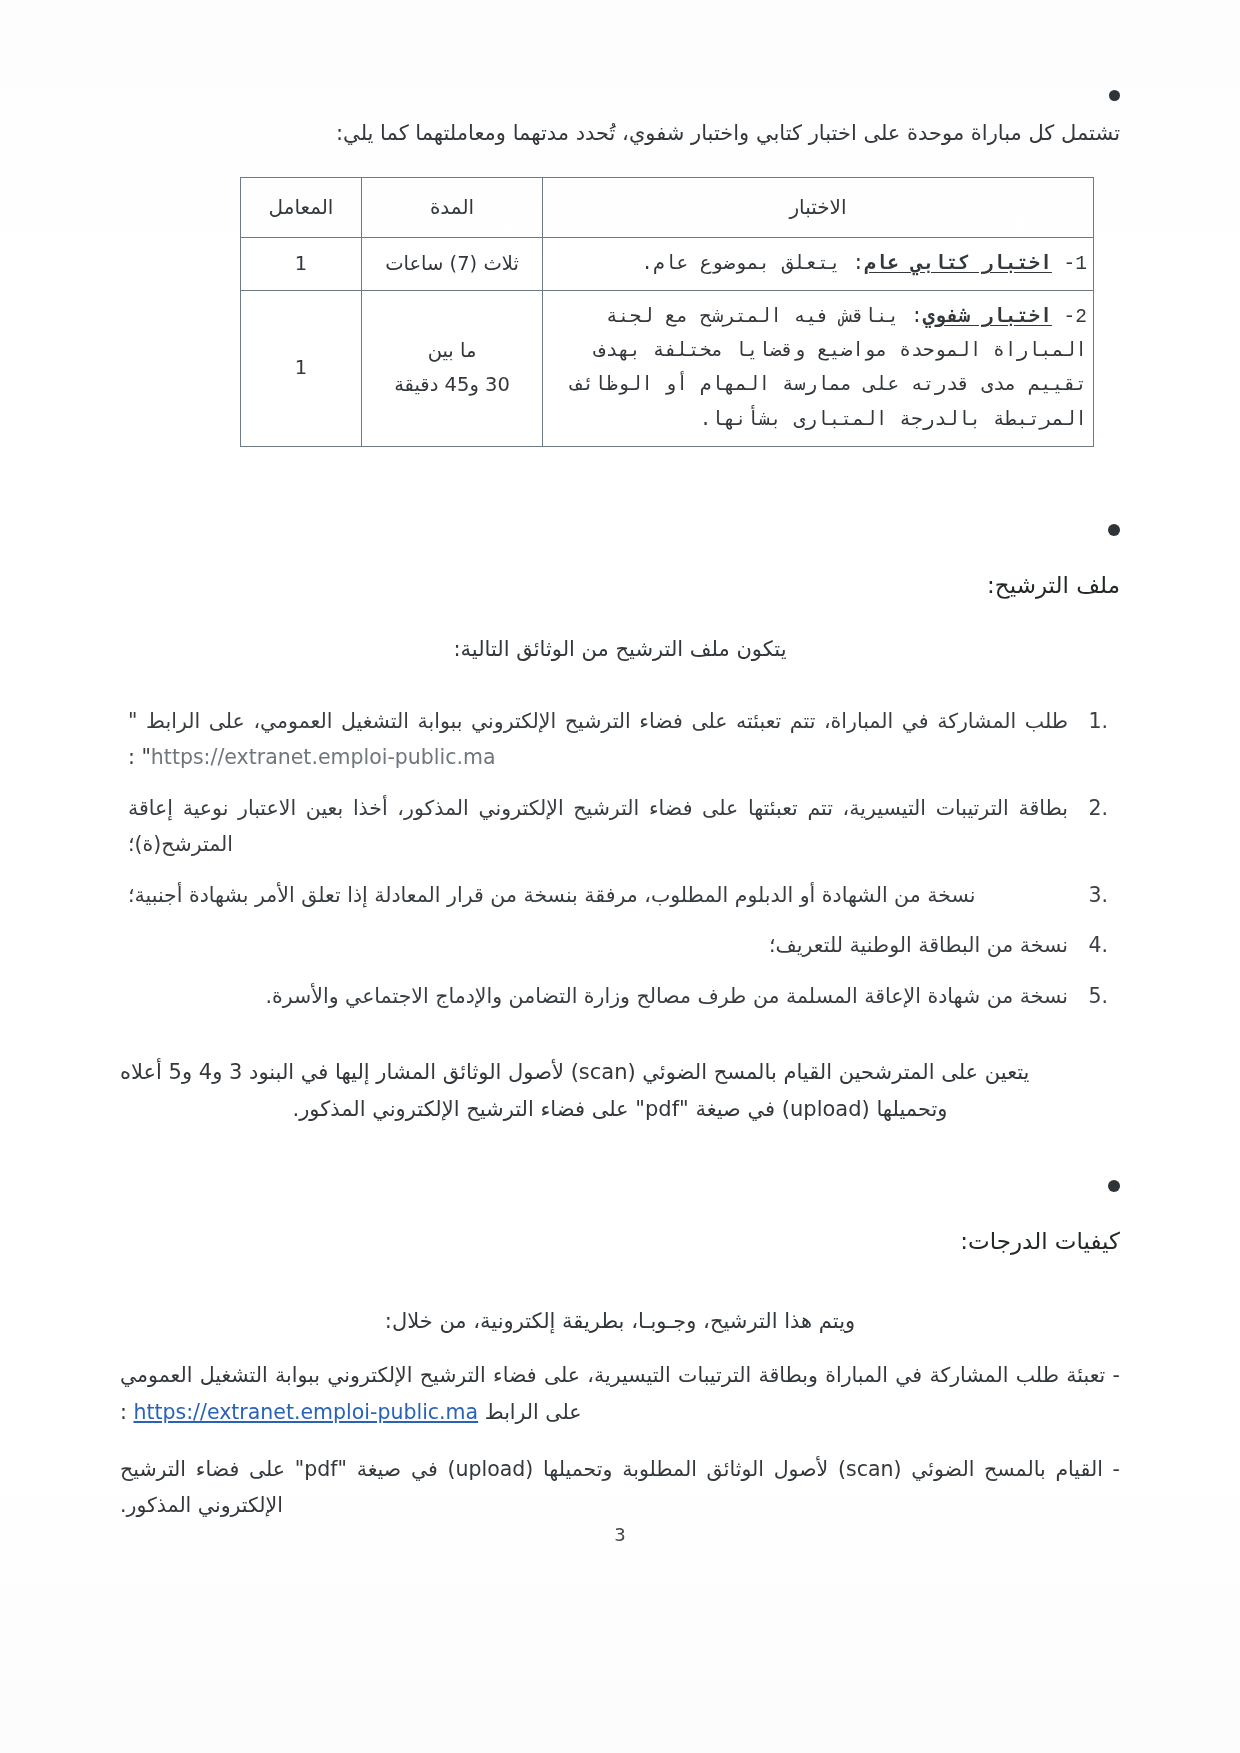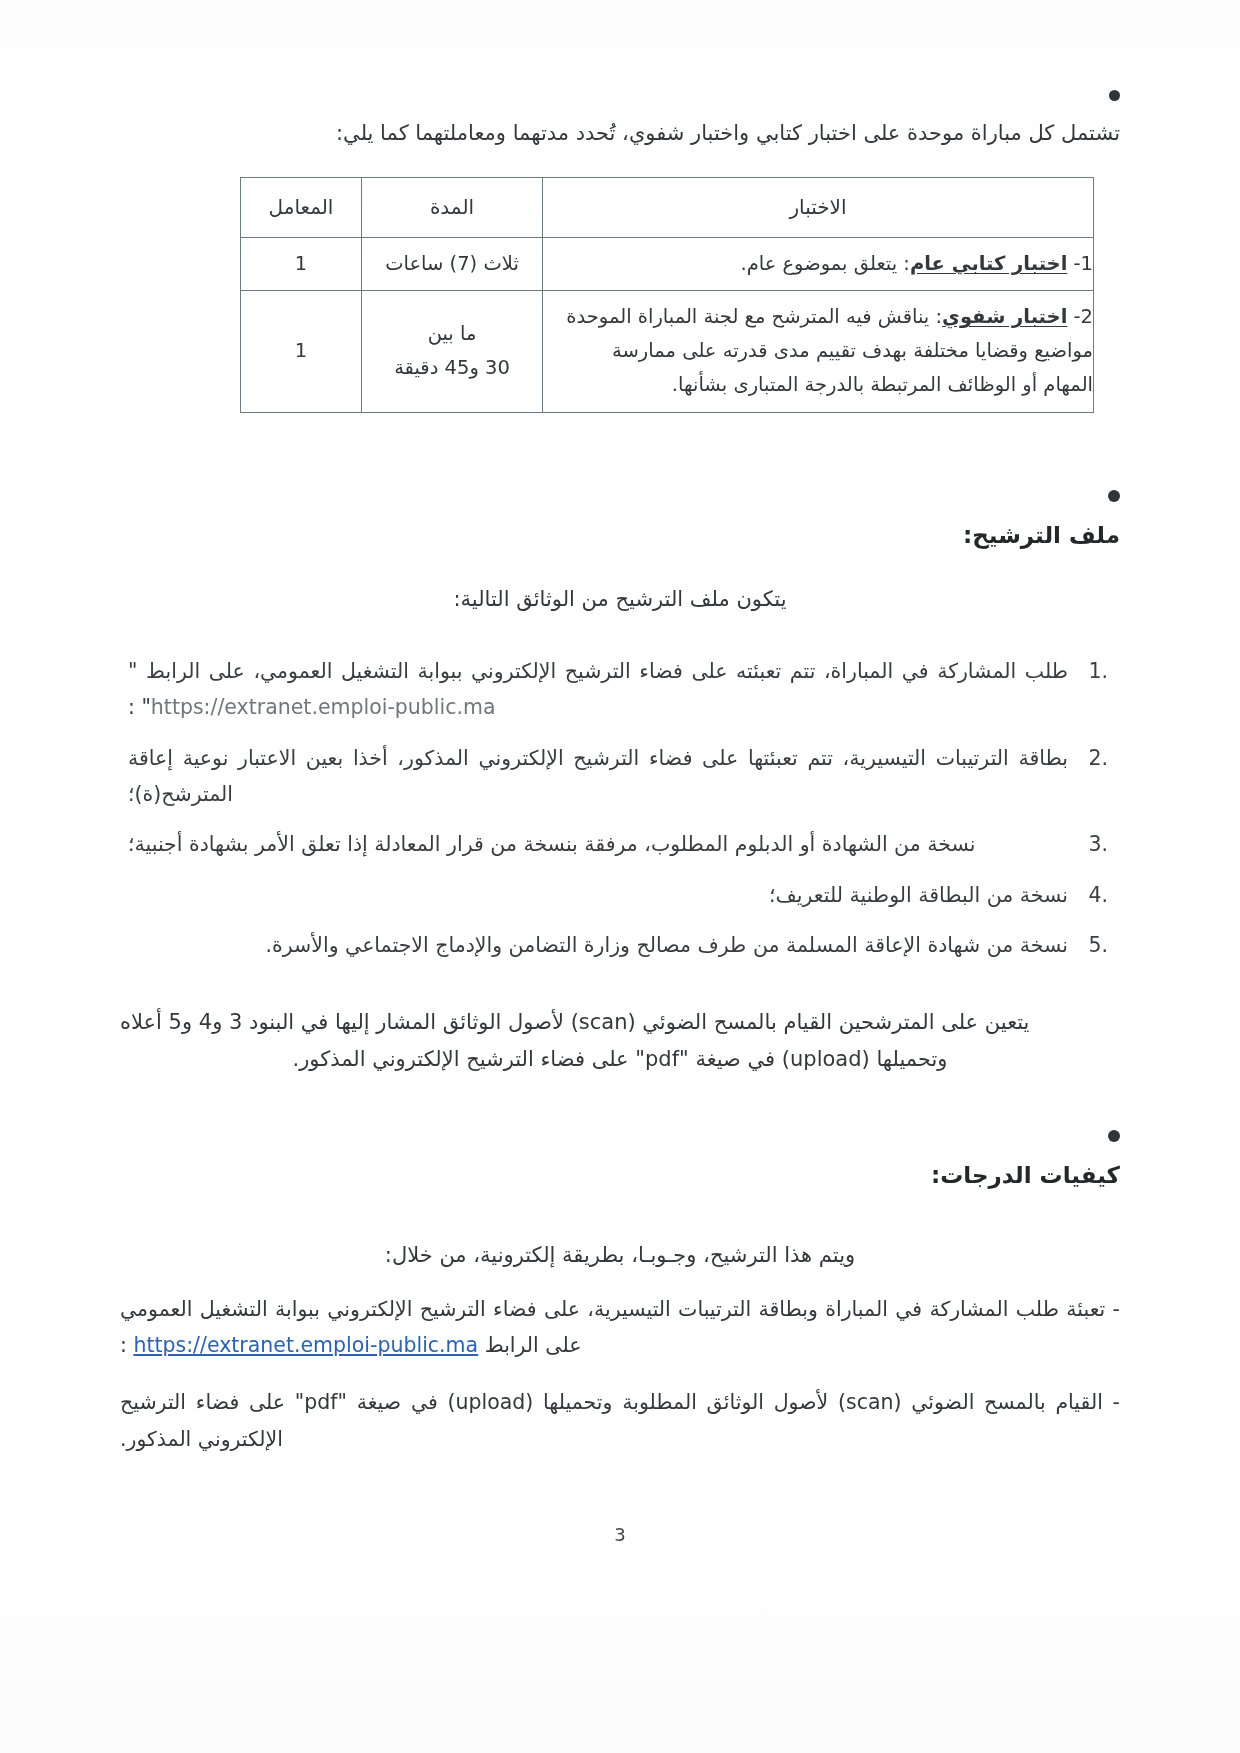--- a/index.html
+++ b/index.html
@@ -51,23 +51,24 @@
     margin-top: 12px;
   }
   .bullet-text {
     flex: 1 1 auto;
     font-size: 21px;
     line-height: 1.72;
     color: #33383c;
     letter-spacing: 0.1px;
   }
   .bullet-heading .bullet-text {
-    font-weight: bold;
+    font-weight: normal;
     font-size: 23px;
     color: #232829;
+    margin-top: 16px;
   }
   .bullet-heading .bullet-dot {
     width: 12px;
     height: 12px;
     margin-top: 13px;
   }
 
   
   .exam-table {
     border-collapse: collapse;
@@ -87,21 +88,21 @@
   }
   .exam-table th {
     font-weight: normal;
     text-align: center;
     padding: 12px 10px;
     font-size: 20px;
   }
   .col-exam  { width: 530px; text-align: right; }
   .col-dur   { width: 160px; text-align: center; }
   .col-coef  { width: 100px; text-align: center; }
-  .exam-table td.col-exam { padding-right: 0; padding-left: 16px; }
+  .exam-table td.col-exam { padding-right: 6px; padding-left: 16px; font-family: Liberation Mono, monospace; }
   .u { text-decoration: underline; text-underline-offset: 3px; }
 
   
   .para {
     font-size: 21px;
     line-height: 1.78;
     color: #33383c;
     text-align: justify;
     text-align-last: left;
     direction: rtl;

